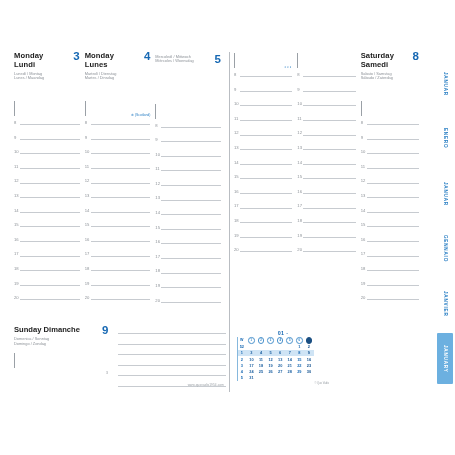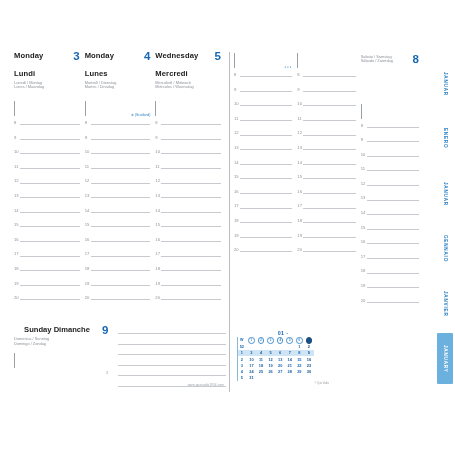--- a/index.html
+++ b/index.html
@@ -26,21 +26,21 @@
   
   .daycols{position:relative;display:flex;width:100%;}
   .daycol{position:relative;flex:1 1 0;padding-right:2px;box-sizing:border-box;}
 
   .dayhead{position:relative;height:48px;}
   .dayname{
     font-size:7.6px;line-height:8.6px;font-weight:700;
     color:#1b1b1b;letter-spacing:.1px;
   }
   .dayname .en{display:block;}
-  .dayname .fr{display:block;margin-top:9px;}
+  .dayname .fr{display:block;}
   .daysub{
     margin-top:2.5px;
     font-size:3.9px;line-height:4.6px;color:#8d9298;font-weight:400;
   }
   .daysub span{display:block;white-space:nowrap;}
 
   .daynum{
     position:absolute;right:3px;top:-1px;
     font-size:11.5px;font-weight:700;color:#1668b3;line-height:11.5px;
   }
@@ -69,21 +69,21 @@
   .hourrow .rule{
     position:absolute;left:6px;right:3px;top:6.2px;height:1px;
     background:#c7cbd0;
   }
 
   
   .sundayblock{
     position:absolute;left:14px;top:326px;width:212px;height:66px;
   }
   .sunday-left{position:absolute;left:0;top:0;width:86px;}
-  .sunday-name{font-size:7.6px;line-height:8.6px;font-weight:700;color:#1b1b1b;text-align:center;}
+  .sunday-name{font-size:7.6px;line-height:8.6px;font-weight:700;color:#1b1b1b;}
   .sunday-sub{margin-top:2.5px;font-size:3.9px;line-height:4.6px;color:#8d9298;}
   .sunday-sub span{display:block;white-space:nowrap;}
   .sunday-tick{position:absolute;left:0;top:27px;width:1px;height:15px;background:#9aa0a6;}
   .sunday-num{
     position:absolute;left:88px;top:-1px;
     font-size:11.5px;font-weight:700;color:#1668b3;line-height:11.5px;
   }
   .sunday-lines{position:absolute;left:104px;top:2px;right:0;}
   .sunday-lines .sl{height:10.5px;position:relative;}
   .sunday-lines .sl .rule{position:absolute;left:0;right:0;top:5px;height:1px;background:#c7cbd0;}
@@ -286,24 +286,20 @@
               <span class="rule"></span>
             </div>
             <div class="hourrow">
               <span class="hr">20</span>
               <span class="rule"></span>
             </div>
           </div>
         </div>
         <div class="daycol">
           <div class="dayhead">
-            <div class="dayname">
-              <span class="en">Wednesday</span>
-              <span class="fr">Mercredi</span>
-            </div>
             <div class="daysub">
               <span>Mercoledì / Mittwoch</span>
               <span>Miércoles / Woensdag</span>
             </div>
             <div class="daynum">5</div>
           </div>
           <div class="notezone">
             <div class="tick"></div>
           </div>
           <div class="hours">
@@ -480,20 +476,24 @@
               <span class="rule"></span>
             </div>
             <div class="hourrow">
               <span class="hr">20</span>
               <span class="rule"></span>
             </div>
           </div>
         </div>
         <div class="daycol">
           <div class="dayhead">
+            <div class="dayname">
+              <span class="en">Saturday</span>
+              <span class="fr">Samedi</span>
+            </div>
             <div class="daysub">
               <span>Sabato / Samstag</span>
               <span>Sábado / Zaterdag</span>
             </div>
             <div class="daynum">8</div>
           </div>
           <div class="notezone">
             <div class="tick"></div>
           </div>
           <div class="hours">

